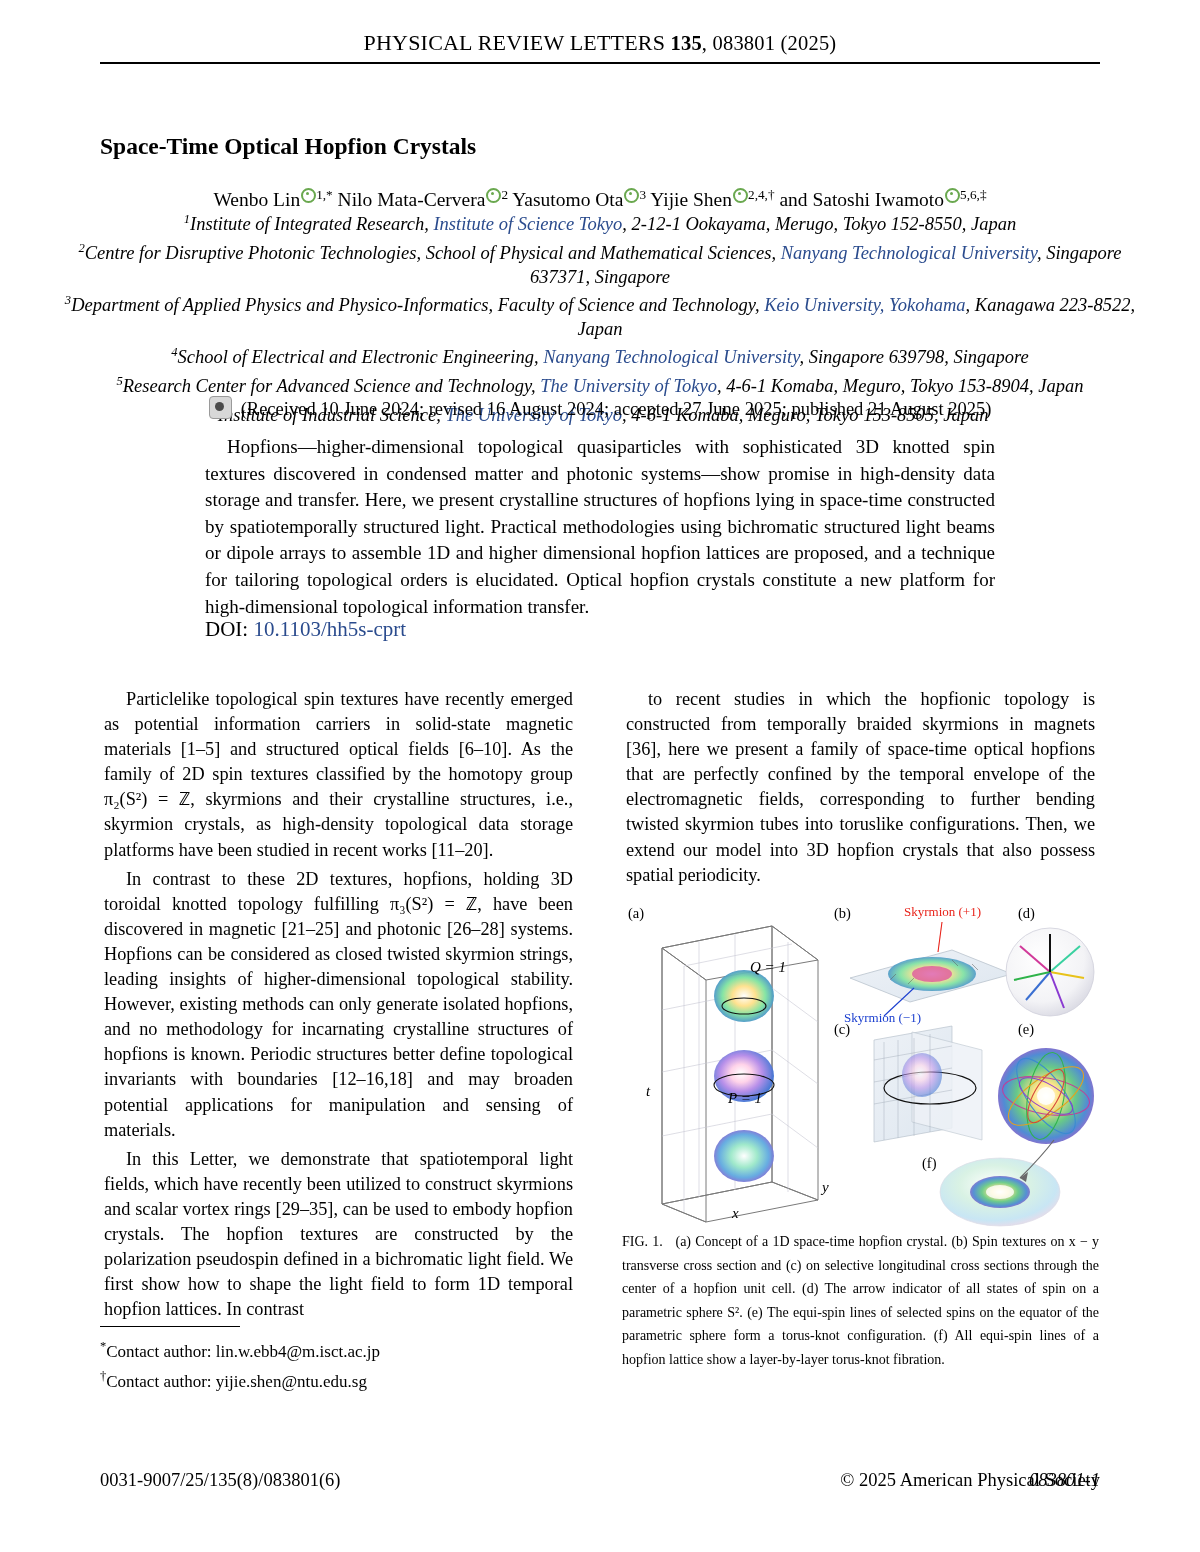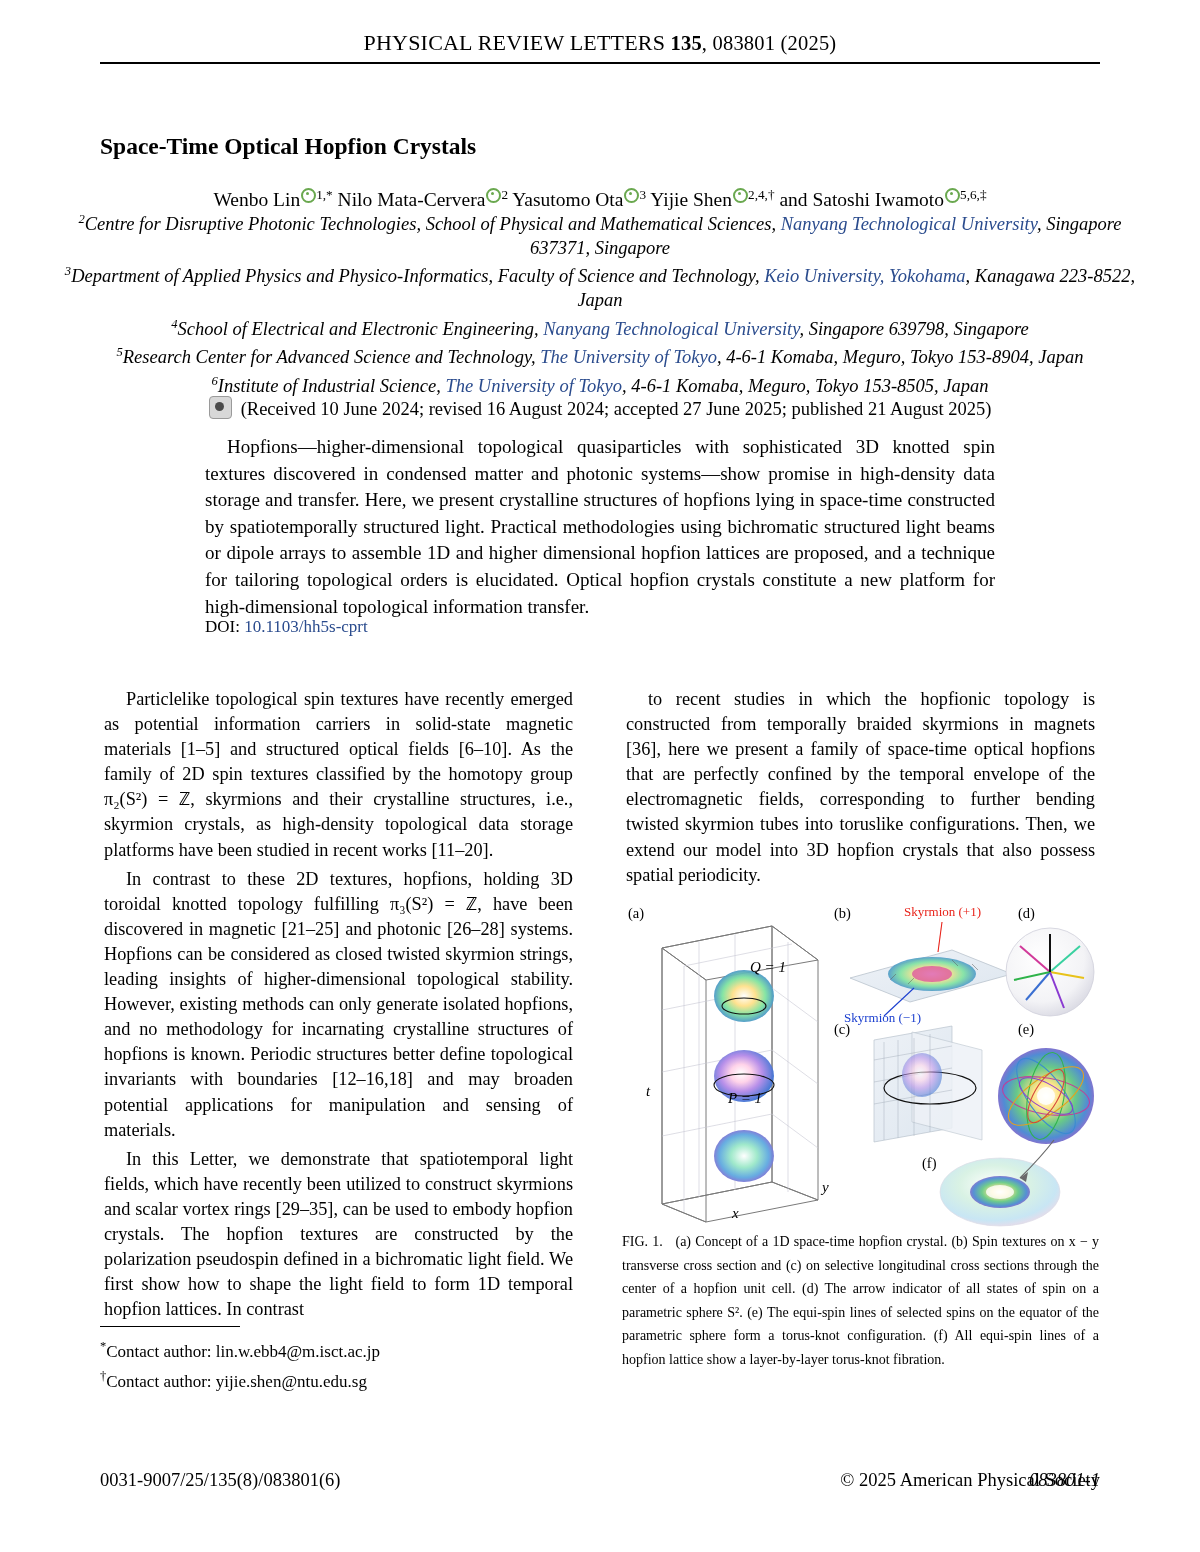--- a/index.html
+++ b/index.html
@@ -136,21 +136,21 @@
     font-size: 19px;
     line-height: 26.6px;
     text-align: justify;
     text-indent: 22px;
   }
 
   .doi {
     position: absolute;
     top: 617px;
     left: 205px;
-    font-size: 17px;
+    font-size: 21px;
   }
   .doi .lnk { color: #2a4b8d; }
 
   
   .col {
     position: absolute;
     top: 683px;
     width: 477px;
     font-size: 18.3px;
     line-height: 25.1px;
@@ -236,20 +236,21 @@
 
   <div class="authors">
     <span>Wenbo Lin<span class="orcid"></span><sup>1,*</sup></span>
     <span>Nilo Mata-Cervera<span class="orcid"></span><sup>2</sup></span>
     <span>Yasutomo Ota<span class="orcid"></span><sup>3</sup></span>
     <span>Yijie Shen<span class="orcid"></span><sup>2,4,†</sup></span>
     <span>and Satoshi Iwamoto<span class="orcid"></span><sup>5,6,‡</sup></span>
   </div>
 
   <div class="affils">
+    <div><sup>1</sup><span>Institute of Integrated Research, </span><span class="lnk">Institute of Science Tokyo</span><span>, 2-12-1 Ookayama, Merugo, Tokyo 152-8550, Japan</span></div>
     <div><sup>2</sup><span>Centre for Disruptive Photonic Technologies, School of Physical and Mathematical Sciences, </span><span class="lnk">Nanyang Technological University</span><span>, Singapore 637371, Singapore</span></div>
     <div><sup>3</sup><span>Department of Applied Physics and Physico-Informatics, Faculty of Science and Technology, </span><span class="lnk">Keio University, Yokohama</span><span>, Kanagawa 223-8522, Japan</span></div>
     <div><sup>4</sup><span>School of Electrical and Electronic Engineering, </span><span class="lnk">Nanyang Technological University</span><span>, Singapore 639798, Singapore</span></div>
     <div><sup>5</sup><span>Research Center for Advanced Science and Technology, </span><span class="lnk">The University of Tokyo</span><span>, 4-6-1 Komaba, Meguro, Tokyo 153-8904, Japan</span></div>
     <div><sup>6</sup><span>Institute of Industrial Science, </span><span class="lnk">The University of Tokyo</span><span>, 4-6-1 Komaba, Meguro, Tokyo 153-8505, Japan</span></div>
   </div>
 
   <div class="received">
     <span class="crossmark"></span><span>(Received 10 June 2024; revised 16 August 2024; accepted 27 June 2025; published 21 August 2025)</span>
   </div>

